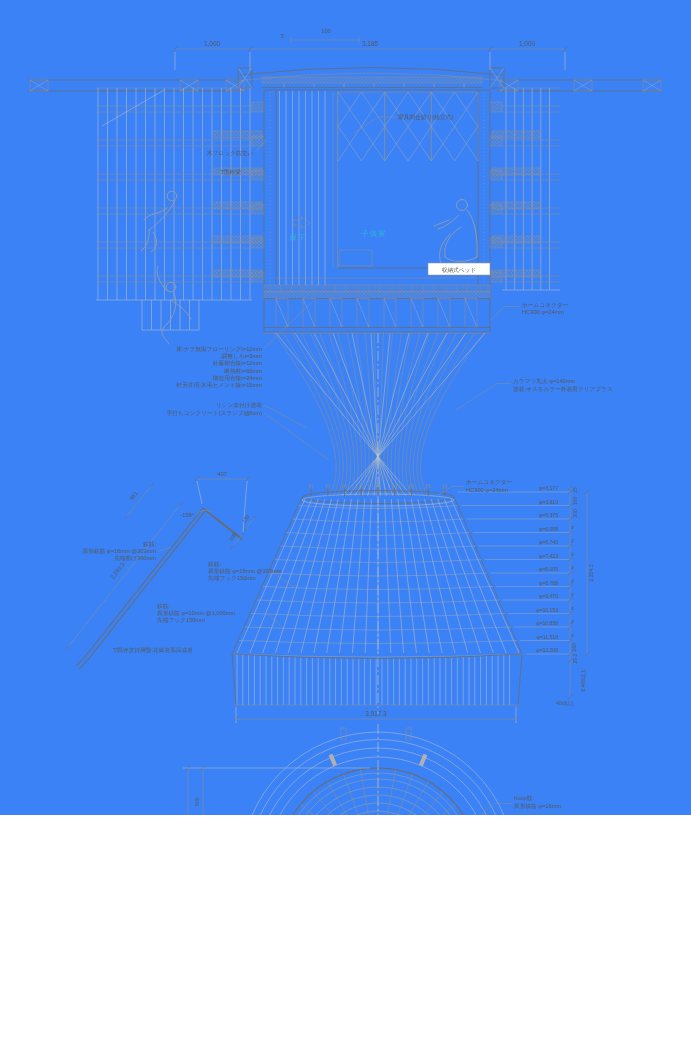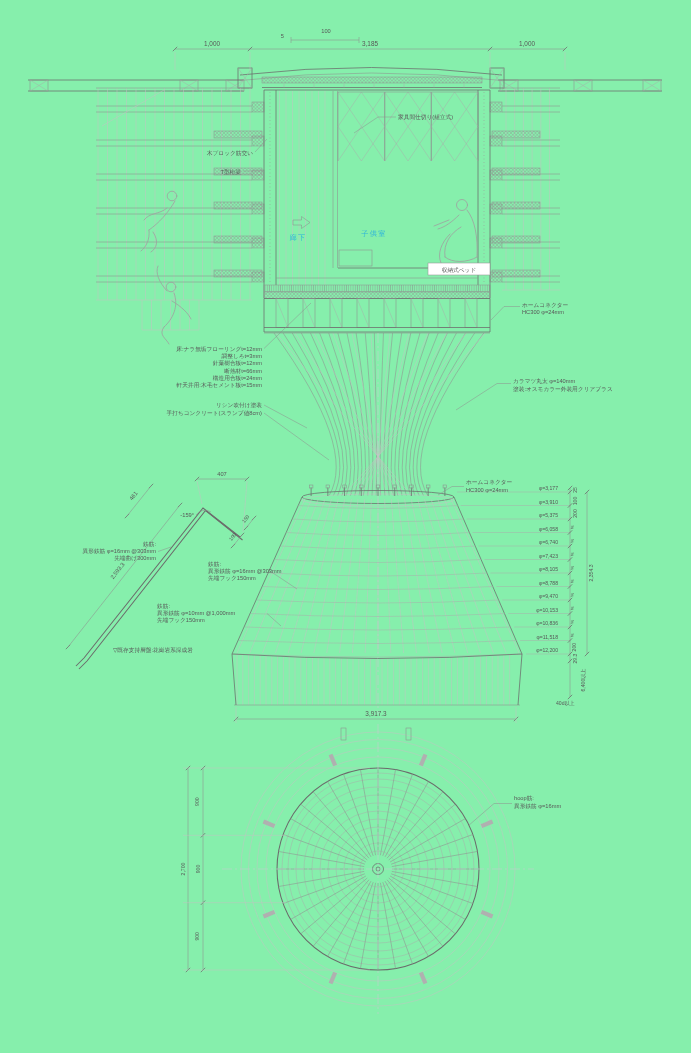--- a/index.html
+++ b/index.html
@@ -1,16 +1,16 @@
 <!DOCTYPE html>
 <html><head>
 <meta charset="utf-8">
 <style>
   html,body{margin:0;padding:0;background:#fff}
-  .page{width:691px;height:1053px;background:#86efac;position:relative;overflow:hidden;
+  .page{width:691px;height:815px;background:#3b82f6;position:relative;overflow:hidden;
         font-family:"Liberation Sans","DejaVu Sans",sans-serif}
   svg text{font-family:"Liberation Sans","DejaVu Sans",sans-serif;fill:#585858}
   .t6{font-size:6.4px}
   .t55{font-size:5.7px}
   .t5{font-size:5.1px}
   .room{font-size:7.2px;fill:#2fb5da;letter-spacing:.18em}
   .s1{stroke:#6b6b6b;stroke-width:.75;fill:none}
   .s1b{stroke:#6b6b6b;stroke-width:1.05;fill:none}
   .s2{stroke:#8f8f8f;stroke-width:.55;fill:none}
   .s3{stroke:#c3c3c3;stroke-width:.5;fill:none}

